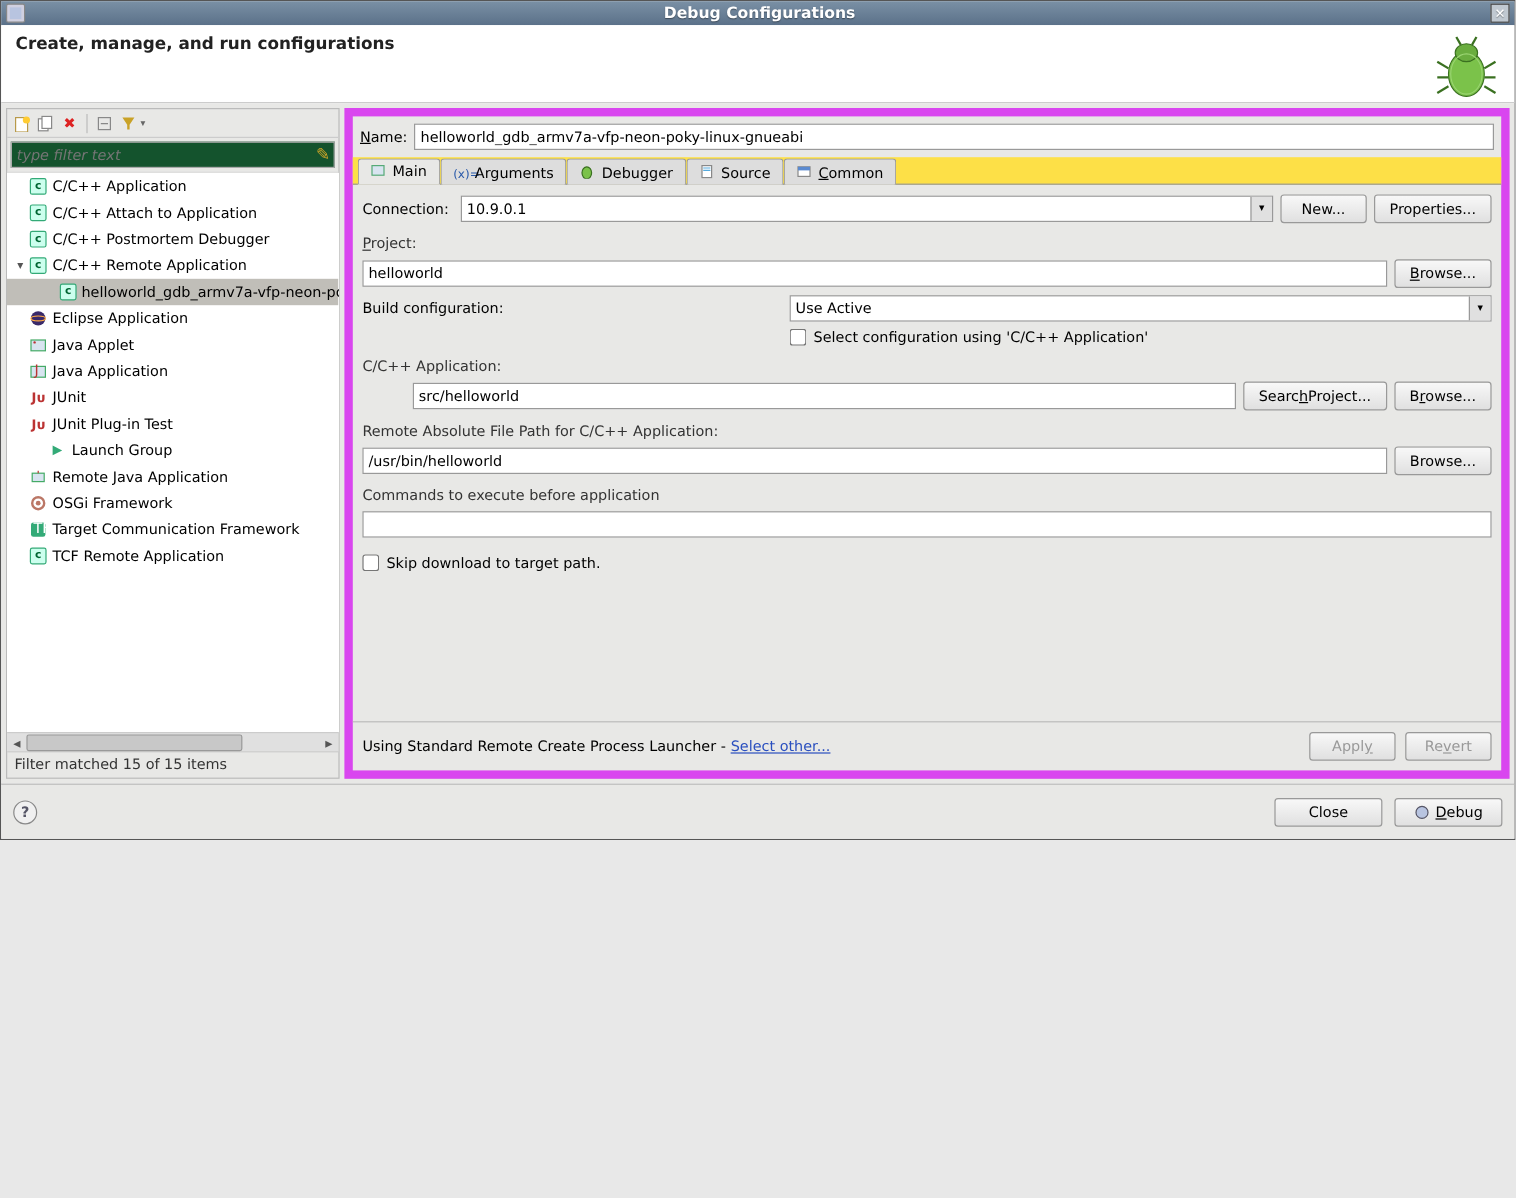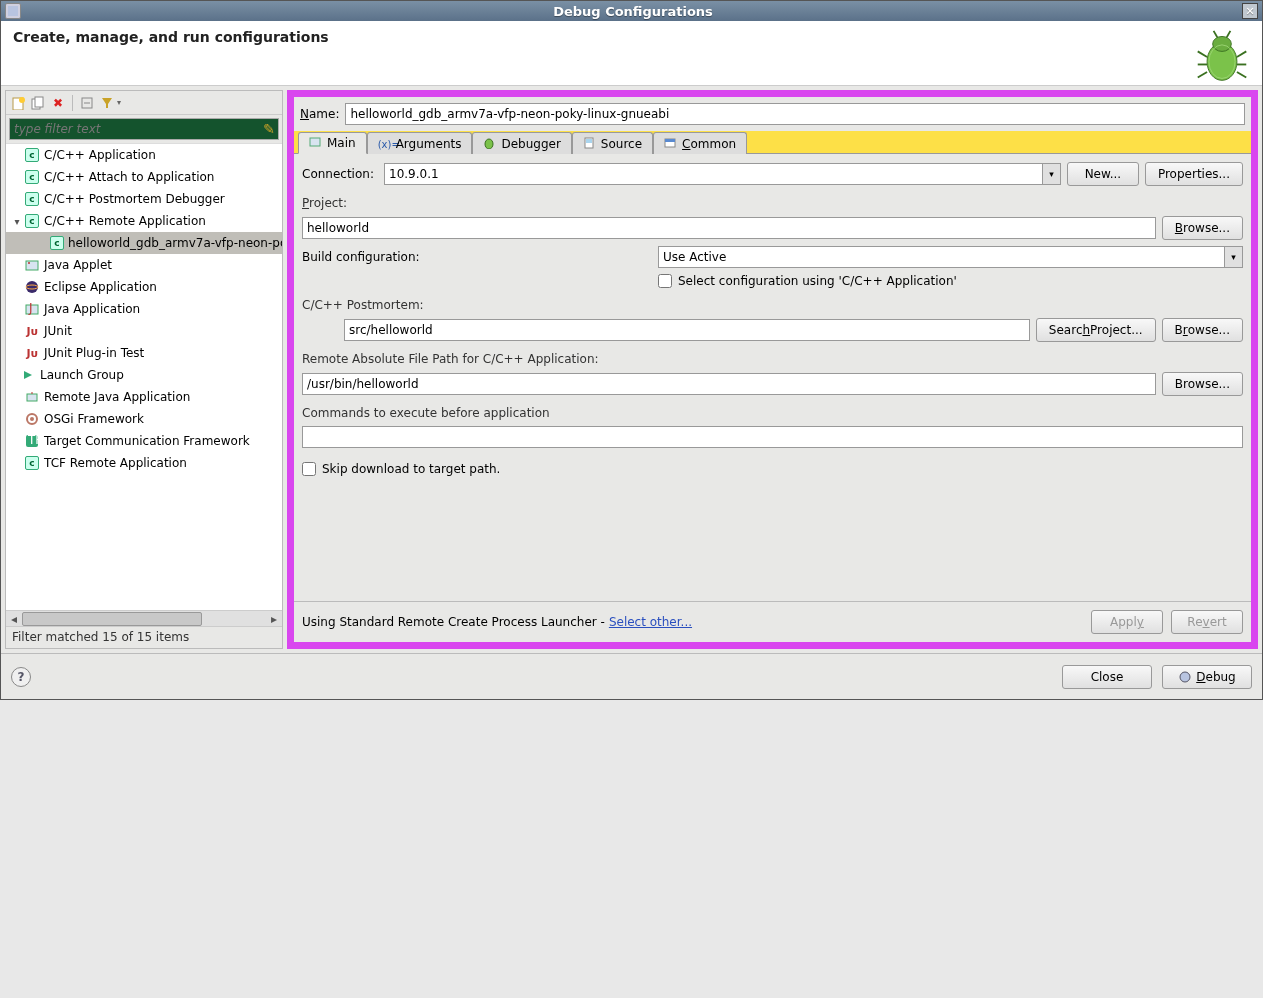--- a/index.html
+++ b/index.html
@@ -187,61 +187,61 @@
           <div class="tree-item level2 selected">
             <span class="ticon">
               <span class="icon-c">c</span>
             </span>
             <span>helloworld_gdb_armv7a-vfp-neon-poky-linux-gnueabi</span>
           </div>
           <div class="tree-item level1" style="padding-left: 4px;">
             <span class="twisty"></span>
             <span class="ticon">
               <svg width="14" height="14">
+                <circle cx="7" cy="7" r="6" fill="#3a2a6a"></circle>
+                <ellipse cx="7" cy="7" rx="6" ry="2" fill="none" stroke="#fa4" stroke-width="1"></ellipse>
+              </svg>
+            </span>
+            <span>Eclipse Application</span>
+          </div>
+          <div class="tree-item level1" style="padding-left: 4px;">
+            <span class="twisty"></span>
+            <span class="ticon">
+              <svg width="14" height="14">
                 <rect x="1" y="3" width="12" height="9" fill="#d8e4f0" stroke="#4a6"></rect>
                 <circle cx="4" cy="5" r="1" fill="#b33"></circle>
               </svg>
             </span>
             <span>Java Applet</span>
           </div>
           <div class="tree-item level1" style="padding-left: 4px;">
             <span class="twisty"></span>
             <span class="ticon">
               <svg width="14" height="14">
-                <circle cx="7" cy="7" r="6" fill="#3a2a6a"></circle>
-                <ellipse cx="7" cy="7" rx="6" ry="2" fill="none" stroke="#fa4" stroke-width="1"></ellipse>
-              </svg>
-            </span>
-            <span>Eclipse Application</span>
-          </div>
-          <div class="tree-item level1" style="padding-left: 4px;">
-            <span class="twisty"></span>
-            <span class="ticon">
-              <svg width="14" height="14">
                 <rect x="1" y="3" width="12" height="9" fill="#d8e4f0" stroke="#4a6"></rect>
                 <text x="4" y="10" font-size="8" fill="#b33">J</text>
               </svg>
             </span>
             <span>Java Application</span>
           </div>
           <div class="tree-item level1" style="padding-left: 4px;">
             <span class="twisty"></span>
             <span class="ticon">
               <span class="icon-j">Jᴜ</span>
             </span>
             <span>JUnit</span>
           </div>
           <div class="tree-item level1" style="padding-left: 4px;">
             <span class="twisty"></span>
             <span class="ticon">
               <span class="icon-j">Jᴜ</span>
             </span>
             <span>JUnit Plug-in Test</span>
           </div>
-          <div class="tree-item level1" style="padding-left: 0;">
+          <div class="tree-item level1" style="padding-left: 20px;">
             <span class="twisty"></span>
             <span class="ticon">
               <svg width="14" height="14">
                 <polygon points="3,3 11,7 3,11" fill="#3a7"></polygon>
               </svg>
             </span>
             <span>Launch Group</span>
           </div>
           <div class="tree-item level1" style="padding-left: 4px;">
             <span class="twisty"></span>
@@ -357,21 +357,21 @@
           <div class="combo">
             <div class="combo-text">Use Active</div>
             <div class="combo-btn">▾</div>
           </div>
         </div>
         <div class="checkbox-row" style="margin-left:356px;">
           <input type="checkbox" style="">
           <label>Select configuration using 'C/C++ Application'</label>
         </div>
 
-        <div class="section-label">C/C++ Postmortem:</div>
+        <div class="section-label">C/C++ Application:</div>
         <div class="form-row">
           <input class="text-input" style="flex: 1 1 0%; margin-left: 42px;" value="src/helloworld">
           <button class="btn" style="min-width:110px">Searc<span class="ul">h</span> Project...</button>
           <button class="btn">B<span class="ul">r</span>owse...</button>
         </div>
 
         <div class="section-label">Remote Absolute File Path for C/C++ Application:</div>
         <div class="form-row">
           <input class="text-input" style="flex: 1 1 0%;" value="/usr/bin/helloworld">
           <button class="btn">Browse...</button>

